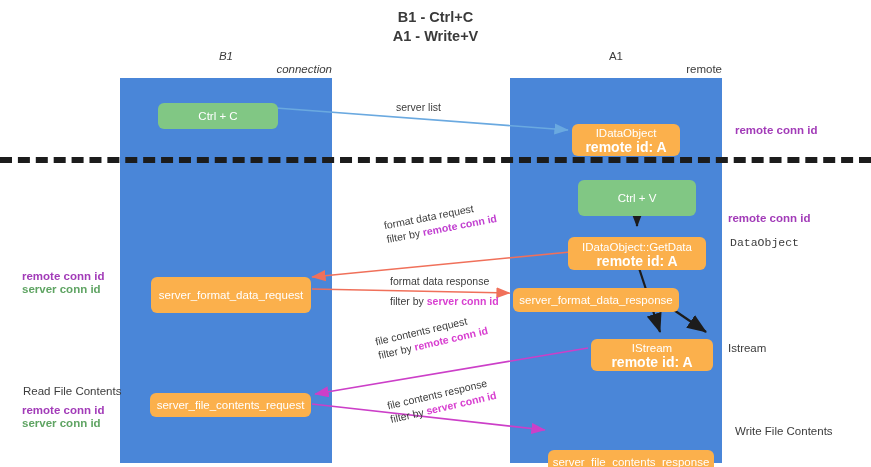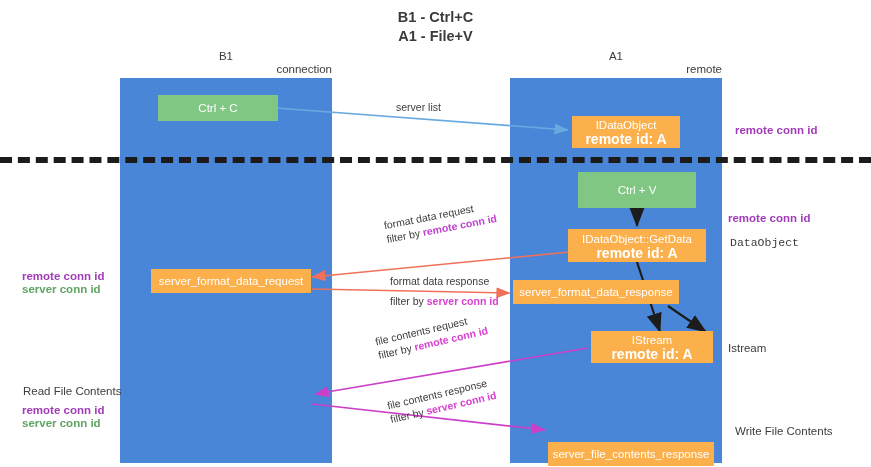--- a/index.html
+++ b/index.html
@@ -64,21 +64,22 @@
     position: absolute;
     box-sizing: border-box;
     display: flex;
     flex-direction: column;
     align-items: center;
     justify-content: center;
     color: #ffffff;
     font-size: 11.5px;
     line-height: 14px;
     text-align: center;
-    border-radius: 0;
+    border-radius: 6px;
+    margin-top: 8px;
   }
   .node .sub { font-size: 14px; font-weight: bold; }
   .green { background: #81c784; }
   .orange { background: #fbb04c; }
 
   
   .caption {
     position: absolute;
     font-size: 11.5px;
     color: #3c3c3c;
@@ -109,24 +110,24 @@
     pointer-events: none;
   }
 </style>
 </head>
 <body>
 
 <div id="canvas">
 
   <div class="title">
     <span>B1 - Ctrl+C</span>
-    <span>A1 - File+V</span>
-  </div>
-
-  <div class="lane-head" style="left:120px; top:50px; width:212px;">
+    <span>A1 - Write+V</span>
+  </div>
+
+  <div class="lane-head" style="left:120px; top:50px; width:212px;font-style:italic;">
     <span class="l1">B1</span>
     <span class="l2">connection</span>
   </div>
   <div class="lane-head" style="left:510px; top:50px; width:212px;">
     <span class="l1">A1</span>
     <span class="l2">remote</span>
   </div>
 
   <div class="lane lane-b1"></div>
   <div class="lane lane-a1"></div>
@@ -177,33 +178,36 @@
 
   <div class="node green" style="left:578px; top:172px; width:118px; height:36px;">
     <span>Ctrl + V</span>
   </div>
 
   <div class="node orange" style="left:568px; top:229px; width:138px; height:33px;">
     <span>IDataObject::GetData</span>
     <span class="sub">remote id: A</span>
   </div>
 
-  <div class="node orange" style="left:151px; top:269px; width:160px; height:24px;">
+  <div class="node orange" style="left:151px; top:269px; width:160px; height:36px;">
     <span>server_format_data_request</span>
   </div>
 
   <div class="node orange" style="left:513px; top:280px; width:166px; height:24px;">
     <span>server_format_data_response</span>
   </div>
 
   <div class="node orange" style="left:591px; top:331px; width:122px; height:32px;">
     <span>IStream</span>
     <span class="sub">remote id: A</span>
   </div>
 
+  <div class="node orange" style="left:150px; top:385px; width:161px; height:24px;">
+    <span>server_file_contents_request</span>
+  </div>
 
   <div class="node orange" style="left:548px; top:442px; width:166px; height:24px;">
     <span>server_file_contents_response</span>
   </div>
 
   <div class="elabel" style="left:396px; top:100px;">
     <span>server list</span>
   </div>
 
   <div class="elabel rot-a" style="left:388px; top:218px;">

